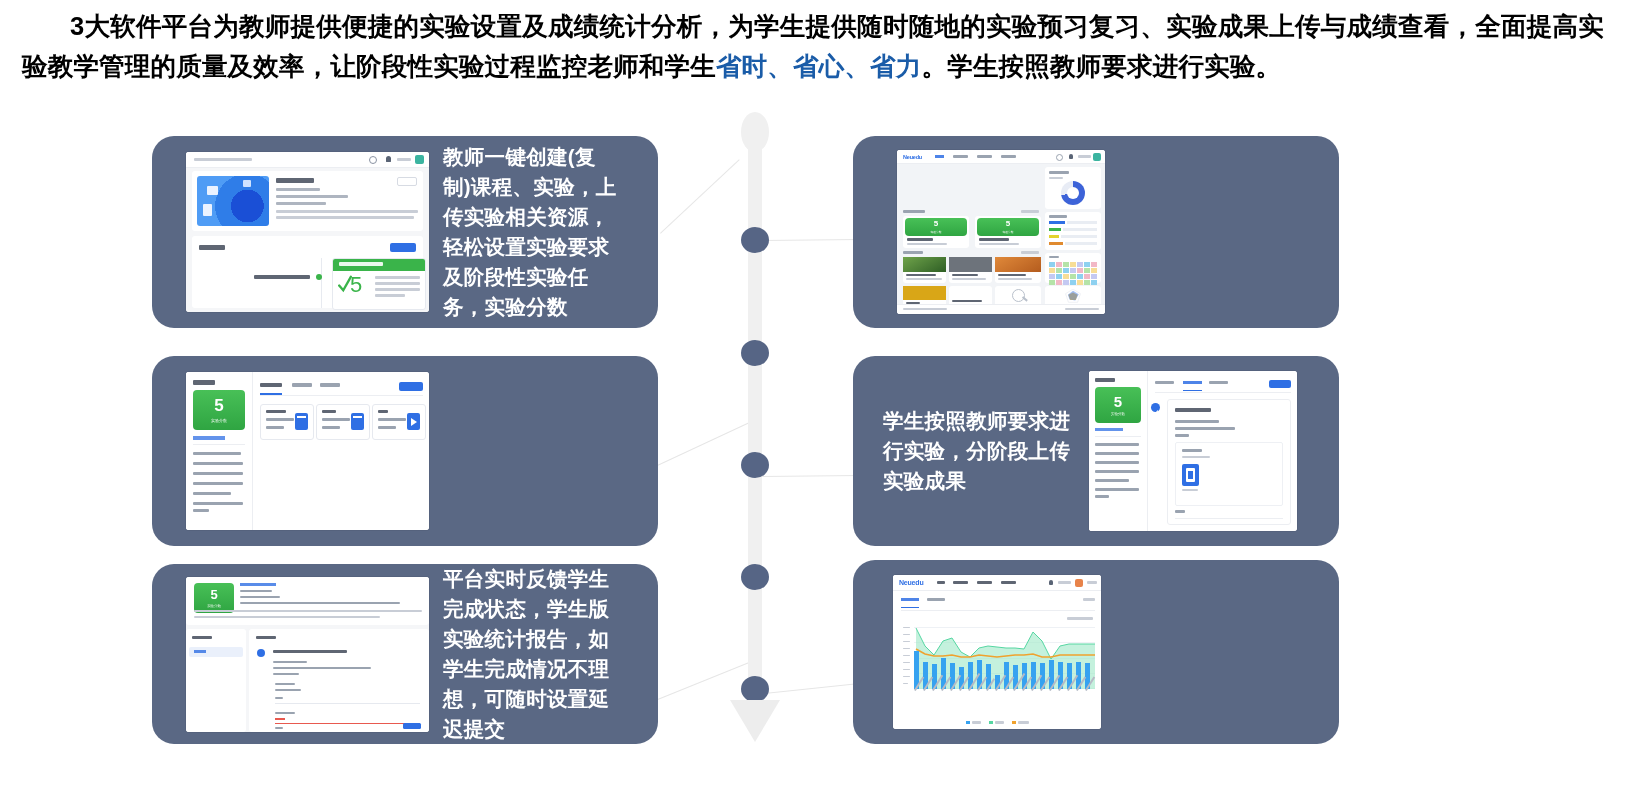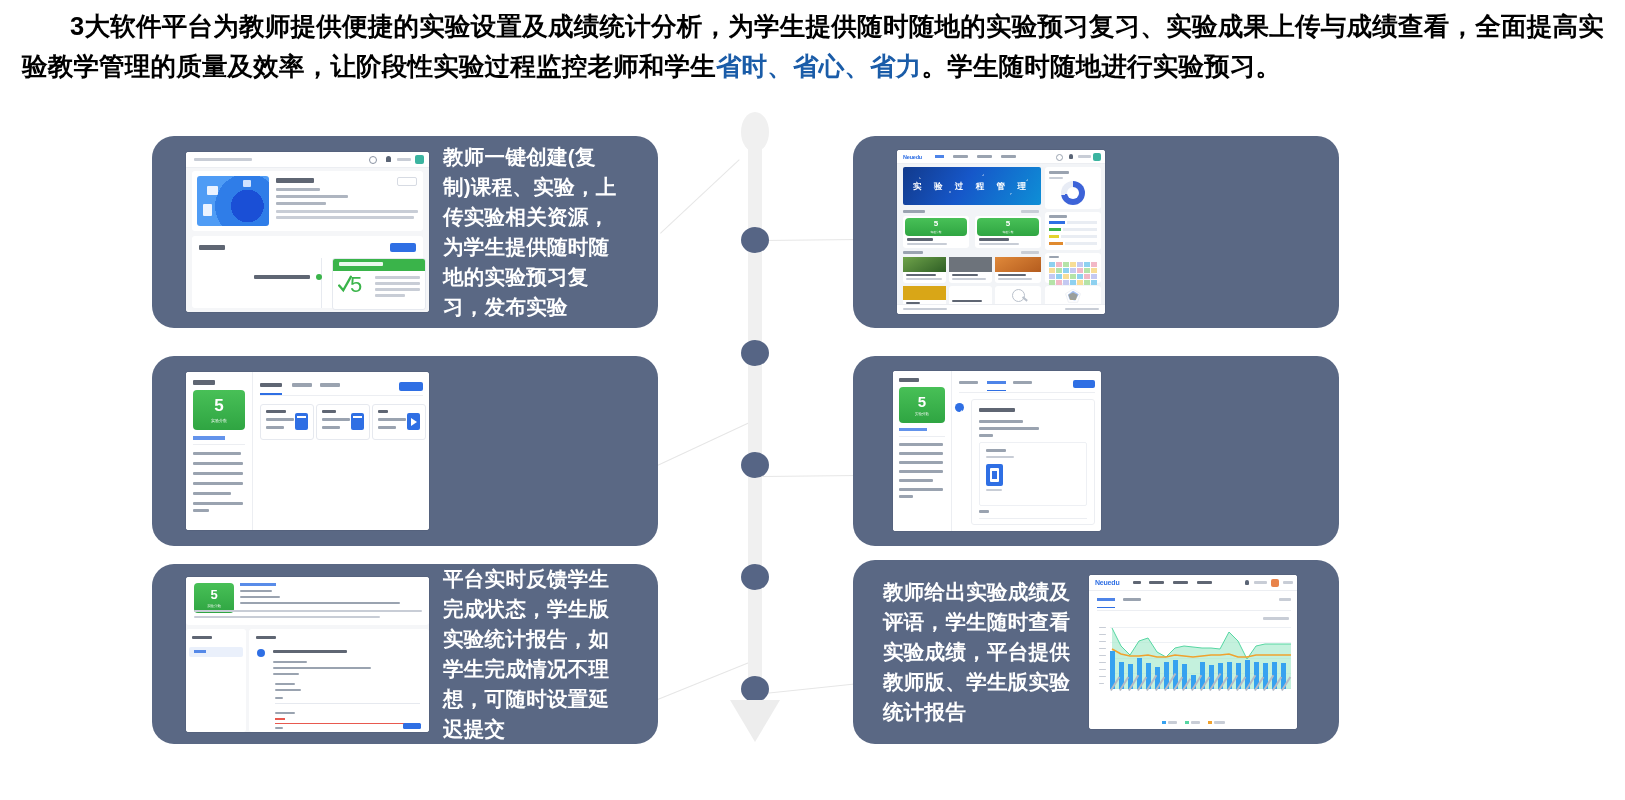--- a/index.html
+++ b/index.html
@@ -65,21 +65,21 @@
   .calcell{width:6px;height:5px;}
   
   .chart{position:absolute;}
   .chart .barv{position:absolute;bottom:0;background:#36a2f0;width:5px;}
   .gridln{position:absolute;left:0;right:0;height:1px;background:#eef1f5;}
 </style>
 </head>
 <body>
 
 <div class="intro">
-  <span class="ind"></span><span>3大软件平台为教师提供便捷的实验设置及成绩统计分析，为学生提供随时随地的实验预习复习、实验成果上传与成绩查看，全面提高实验教学管理的质量及效率，让阶段性实验过程监控老师和学生</span><span class="hl">省时、省心、省力</span><span>。学生随时随地进行实验预习。</span>
+  <span class="ind"></span><span>3大软件平台为教师提供便捷的实验设置及成绩统计分析，为学生提供随时随地的实验预习复习、实验成果上传与成绩查看，全面提高实验教学管理的质量及效率，让阶段性实验过程监控老师和学生</span><span class="hl">省时、省心、省力</span><span>。学生按照教师要求进行实验。</span>
 </div>
 
 <div class="conn" style="left:660px;top:233px;width:108px;transform:rotate(-43deg);"></div>
 <div class="conn" style="left:755px;top:240px;width:105px;transform:rotate(-0.5deg);"></div>
 <div class="conn" style="left:655px;top:466px;width:110px;transform:rotate(-25deg);"></div>
 <div class="conn" style="left:755px;top:476px;width:105px;transform:rotate(-0.5deg);"></div>
 <div class="conn" style="left:655px;top:700px;width:110px;transform:rotate(-22deg);"></div>
 <div class="conn" style="left:755px;top:694px;width:105px;transform:rotate(-6deg);"></div>
 
 <div class="timeline">
@@ -135,21 +135,21 @@
             </svg>
         </div>
         <div style="position:absolute;left:17px;top:13px;font-size:22px;line-height:26px;color:#3ab44a;font-weight:400;">5</div>
         <div class="txtl" style="position:absolute;left:42px;top:17px;width:45px;height:2.6px;"></div>
         <div class="txtl" style="position:absolute;left:42px;top:23px;width:45px;height:2.6px;"></div>
         <div class="txtl" style="position:absolute;left:42px;top:29px;width:45px;height:2.6px;"></div>
         <div class="txtl" style="position:absolute;left:42px;top:35px;width:30px;height:2.6px;"></div>
       </div>
     </div>
   </div>
-  <div class="caption" style="width:178px;margin-left:14px;">教师一键创建(复制)课程、实验，上传实验相关资源，为学生提供随时随地的实验预习复习，发布实验</div>
+  <div class="caption" style="width:178px;margin-left:14px;">教师一键创建(复制)课程、实验，上传实验相关资源，轻松设置实验要求及阶段性实验任务，实验分数</div>
 </div>
 
 <div class="card left" style="left:152px;top:356px;width:506px;height:190px;">
   <div class="shot" style="width:243px;height:158px;">
     <div class="pagebg" style="background:#ffffff;"></div>
     <div class="sidepane" style="width:66px;">
       <div class="txtd" style="position:absolute;left:7px;top:8px;width:22px;height:4.5px;"></div>
       <div class="green-g" style="position:absolute;left:7px;top:18px;width:52px;height:40px;">
         <div style="font-size:17px;font-weight:700;line-height:17px;">5</div>
         <div style="font-size:4px;opacity:.9;margin-top:4px;">实验分数</div>
@@ -255,29 +255,20 @@
       <div class="blue" style="position:absolute;left:38px;top:5px;width:9px;height:3px;opacity:.85;"></div>
       <div class="txt" style="position:absolute;left:56px;top:5px;width:15px;height:3px;"></div>
       <div class="txt" style="position:absolute;left:80px;top:5px;width:15px;height:3px;"></div>
       <div class="txt" style="position:absolute;left:104px;top:5px;width:15px;height:3px;"></div>
       <div style="position:absolute;right:42px;top:4px;width:5px;height:5px;border:1px solid #9aa3b0;border-radius:50%;"></div>
       <div style="position:absolute;right:32px;top:4px;width:4px;height:5px;background:#5a6475;border-radius:2px 2px 1px 1px;"></div>
       <div class="txtl" style="position:absolute;right:14px;top:5px;width:13px;height:3px;"></div>
       <div style="position:absolute;right:4px;top:3px;width:8px;height:8px;background:#3bb4a0;border-radius:2px;"></div>
     </div>
 
-    <div class="hero" style="position:absolute;left:6px;top:17px;width:138px;height:38px;border-radius:2px;">
-      <div style="position:absolute;inset:0;opacity:.35;background:
-        radial-gradient(circle at 12% 30%,#ffffff 0 1px,transparent 1px),
-        radial-gradient(circle at 34% 65%,#ffffff 0 1px,transparent 1px),
-        radial-gradient(circle at 58% 22%,#ffffff 0 1px,transparent 1px),
-        radial-gradient(circle at 78% 70%,#ffffff 0 1px,transparent 1px),
-        radial-gradient(circle at 90% 35%,#ffffff 0 1px,transparent 1px);"></div>
-      <div class="hero-txt" style="font-size:8.5px;">实 验 过 程 管 理</div>
-    </div>
 
     <div class="txt" style="position:absolute;left:6px;top:60px;width:22px;height:3px;"></div>
     <div class="txtl" style="position:absolute;left:124px;top:60px;width:18px;height:3px;"></div>
     <div class="whitecard" style="left:6px;top:66px;width:66px;height:32px;">
       <div class="green-g" style="position:absolute;left:2px;top:2px;width:62px;height:18px;">
         <div style="font-size:8px;font-weight:700;line-height:8px;">5</div>
         <div style="font-size:2.8px;opacity:.9;margin-top:2px;">实验分数</div>
       </div>
       <div class="txtd" style="position:absolute;left:4px;top:22px;width:26px;height:2.8px;"></div>
       <div class="txtl" style="position:absolute;left:4px;top:27px;width:40px;height:2.4px;"></div>
@@ -396,20 +387,21 @@
       </div>
     </div>
     <div style="position:absolute;left:0;bottom:0;width:100%;height:9px;background:#fff;border-top:1px solid #eceef2;">
       <div class="txtl" style="position:absolute;left:6px;top:3px;width:44px;height:2.4px;"></div>
       <div class="txtl" style="position:absolute;right:6px;top:3px;width:34px;height:2.4px;"></div>
     </div>
   </div>
 </div>
 
 <div class="card right" style="left:853px;top:356px;width:486px;height:190px;">
+  <div class="caption" style="width:196px;text-align:left;">学生按照教师要求进行实验，分阶段上传实验成果</div>
   <div class="shot" style="width:208px;height:160px;margin-left:10px;">
     <div class="pagebg" style="background:#ffffff;"></div>
     <div class="sidepane" style="width:58px;">
       <div class="txtd" style="position:absolute;left:6px;top:7px;width:20px;height:4px;"></div>
       <div class="green-g" style="position:absolute;left:6px;top:16px;width:46px;height:36px;">
         <div style="font-size:15px;font-weight:700;line-height:15px;">5</div>
         <div style="font-size:3.6px;opacity:.9;margin-top:3px;">实验分数</div>
       </div>
       <div style="position:absolute;left:6px;top:57px;width:28px;height:3.2px;background:#2f6fe4;opacity:.75;"></div>
       <div style="position:absolute;left:6px;top:65px;width:46px;height:1px;background:#eceef2;"></div>
@@ -450,21 +442,20 @@
         </div>
         <div class="txtl" style="position:absolute;left:6px;top:46px;width:16px;height:2.4px;"></div>
       </div>
       <div class="txt" style="position:absolute;left:7px;top:110px;width:10px;height:2.8px;"></div>
       <div style="position:absolute;left:7px;top:118px;right:7px;height:1px;background:#eceef2;"></div>
     </div>
   </div>
 </div>
 
 <div class="card right" style="left:853px;top:560px;width:486px;height:184px;">
-  <div class="caption" style="width:196px;text-align:left;">教师给出实验成绩及评语，学生随时查看实验成绩，平台提供教师版、学生版实验统计报告</div>
   <div class="shot" style="width:208px;height:154px;margin-left:10px;">
     <div class="pagebg" style="background:#ffffff;"></div>
     <div class="topbar" style="height:15px;">
       <div style="position:absolute;left:6px;top:4px;font-size:7px;color:#2f6fe4;font-weight:700;letter-spacing:-.2px;">Neuedu</div>
       <div class="txtd" style="position:absolute;left:44px;top:6px;width:8px;height:3px;"></div>
       <div class="txtd" style="position:absolute;left:60px;top:6px;width:15px;height:3px;"></div>
       <div class="txtd" style="position:absolute;left:84px;top:6px;width:15px;height:3px;"></div>
       <div class="txtd" style="position:absolute;left:108px;top:6px;width:15px;height:3px;"></div>
       <div style="position:absolute;right:48px;top:5px;width:4px;height:5px;background:#5a6475;border-radius:2px 2px 1px 1px;"></div>
       <div class="txtl" style="position:absolute;right:30px;top:6px;width:13px;height:3px;"></div>

